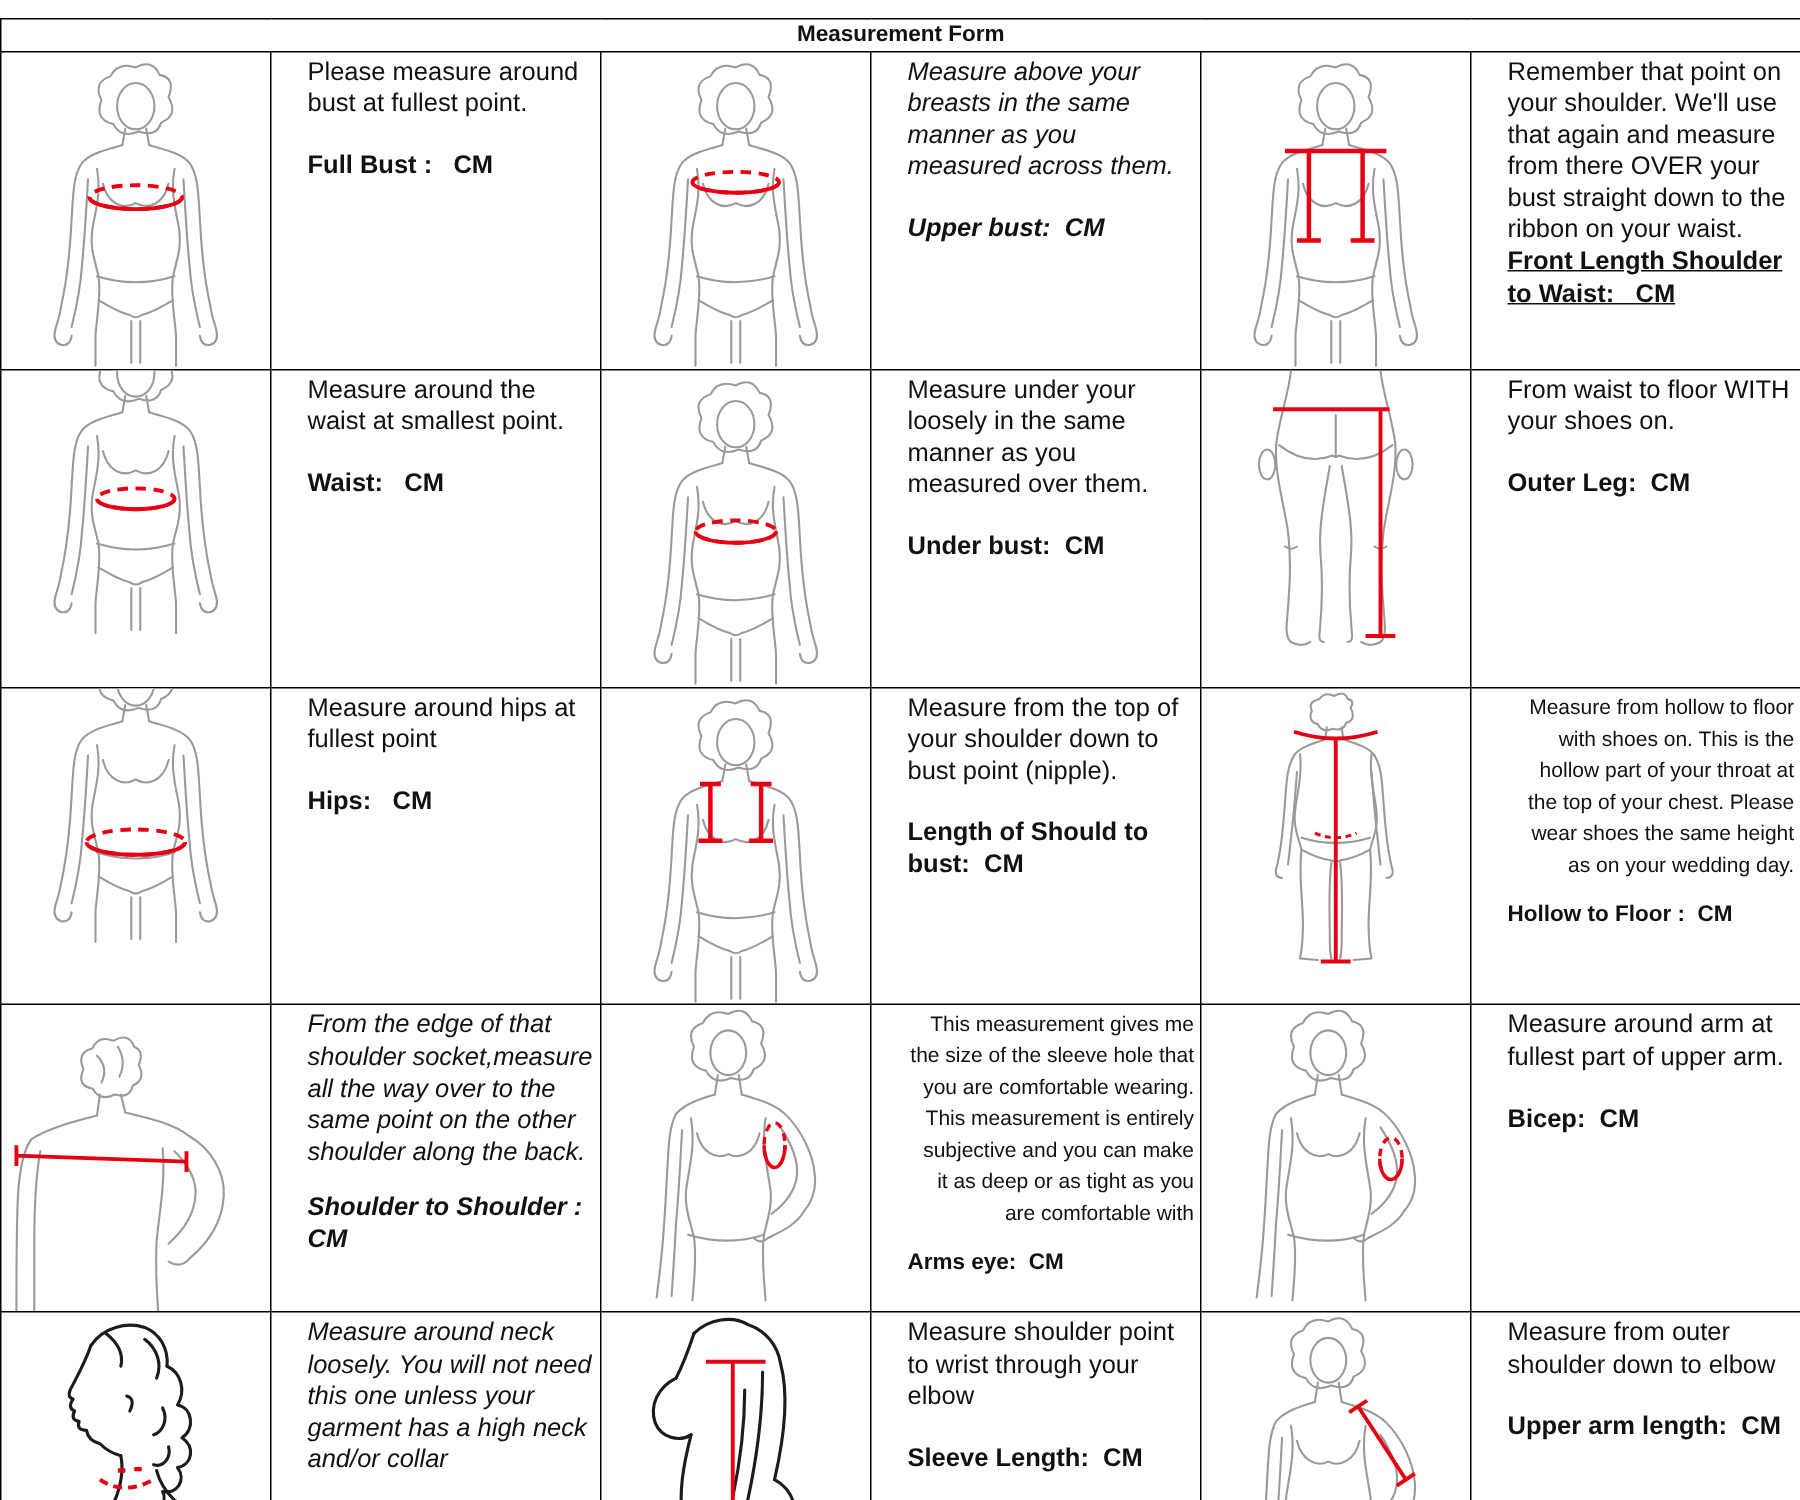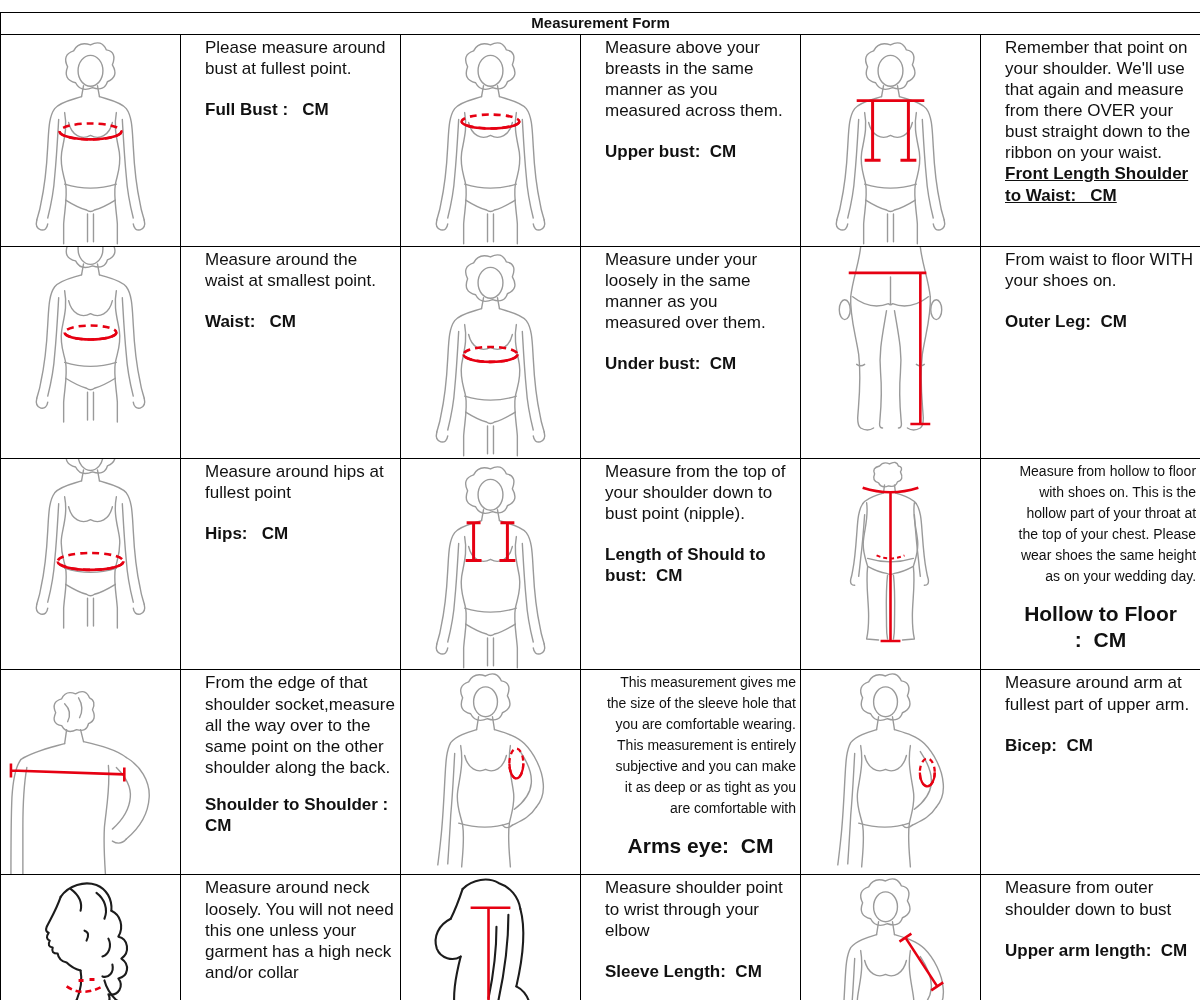--- a/index.html
+++ b/index.html
@@ -8,26 +8,26 @@
   table{border-collapse:collapse;table-layout:fixed;width:1200px;}
   td{border:1px solid #000;vertical-align:top;overflow:hidden;padding:0;}
   td.hdr{border:1px solid #000;text-align:center;font-weight:bold;font-size:15px;
     padding:1px 0 2px 0;}
   td.fig{background:#fff;}
   td.fig svg{display:block;width:100%;height:100%;}
   td.txt{padding:2px 4px 0 24px;font-size:17px;line-height:1.24;}
   .desc{display:block;}
   .label{display:block;font-weight:bold;margin-top:20px;}
   .small .desc{font-size:14px;line-height:1.5;text-align:right;}
-  .small .label{font-size:21px;text-align:center;}
+  .small .label{font-size:15px;}
   .mt0{margin-top:0 !important;text-decoration:underline;}
   .mt14{margin-top:14px !important;}
   .mt16{margin-top:16px !important;}
-  .pt2{padding-top:2px;} .pt4{padding-top:4px;} .pt6{padding-top:6px;}
-  .pt10{padding-top:10px;} .pt12{padding-top:12px;} .pt28{padding-top:28px;}
+  .pt2{padding-top:2px;} .pt4{padding-top:4px;font-style:italic;} .pt6{padding-top:6px;}
+  .pt10{padding-top:10px;font-style:italic;} .pt12{padding-top:12px;} .pt28{padding-top:28px;}
   .pt32{padding-top:32px;} .pt34{padding-top:34px;} .pt38{padding-top:38px;}
   .pt40{padding-top:40px;} .pt46{padding-top:46px;}
   
   .g{stroke:#9a9a9a;fill:none;stroke-width:1.4;stroke-linecap:round;stroke-linejoin:round;}
   .ink{stroke:#1c1c1c;fill:none;stroke-width:2.1;stroke-linecap:round;stroke-linejoin:round;}
   .red{stroke:#e60012;fill:none;stroke-width:2.6;stroke-linecap:butt;}
   .redthick{stroke:#e60012;fill:none;stroke-width:3;stroke-linecap:butt;}
   .fillw{fill:#fff;}
 </style>
 </head>
@@ -360,19 +360,19 @@
     </td>
     <td class="fig">
       <svg viewBox="0 0 180 200">
               <use href="#sym-akimbo"></use>
         <g class="red" stroke-width="2.8">
                 <path d="M105,63 L137,112 M99,67 L111,59 M131,116 L143,108"></path>
               </g>
       </svg>
     </td>
     <td class="txt pt38">
-      <span class="desc">Measure from outer shoulder down to bust</span>
+      <span class="desc">Measure from outer shoulder down to elbow</span>
       <span class="label">Upper arm length:&nbsp;&nbsp;CM</span>
     </td>
   </tr>
   </tbody>
 </table>
 </div>
 
 </body></html>

